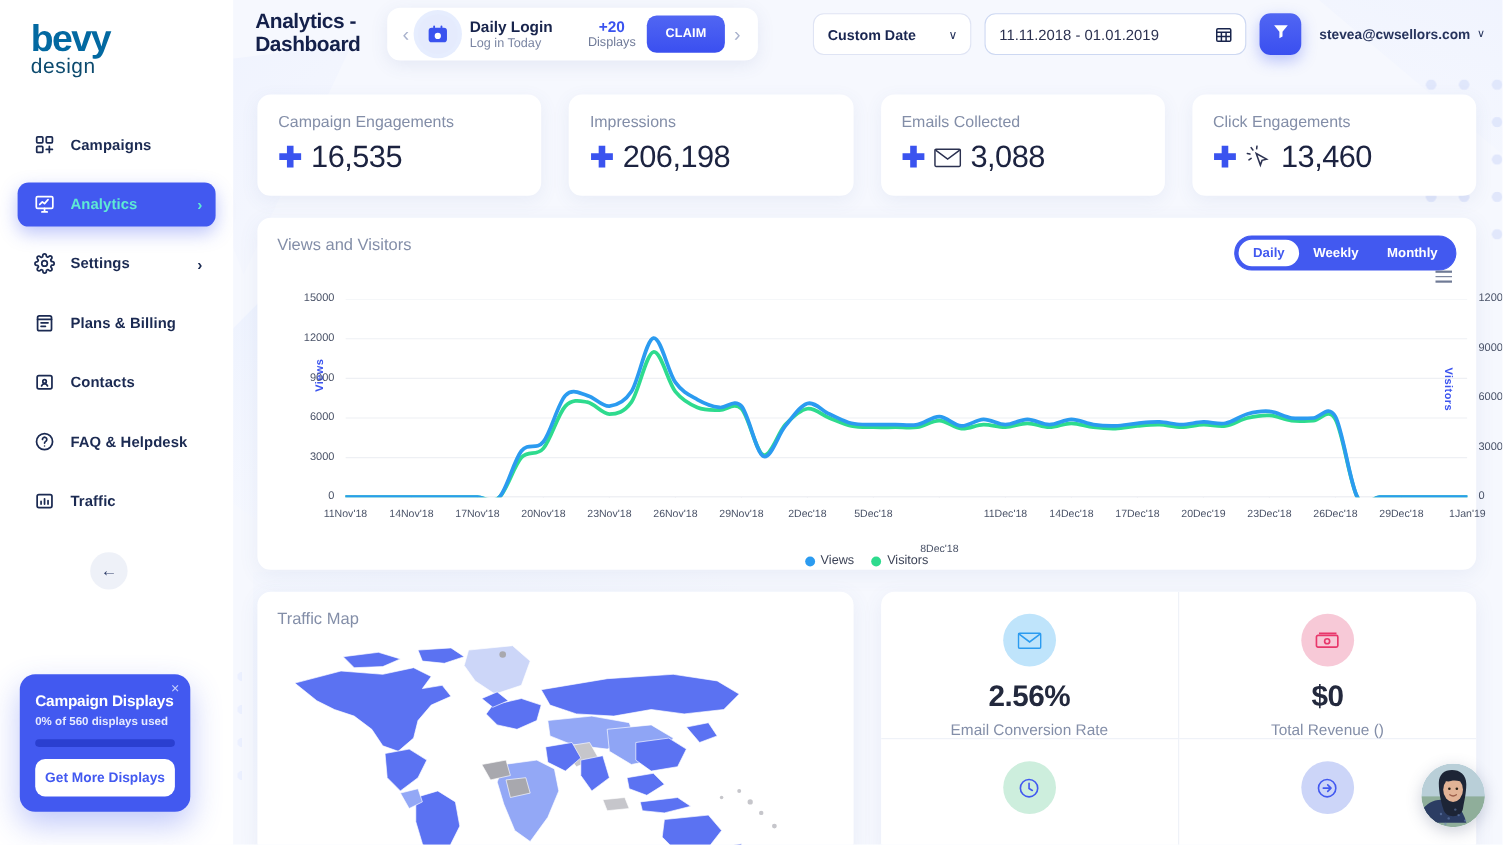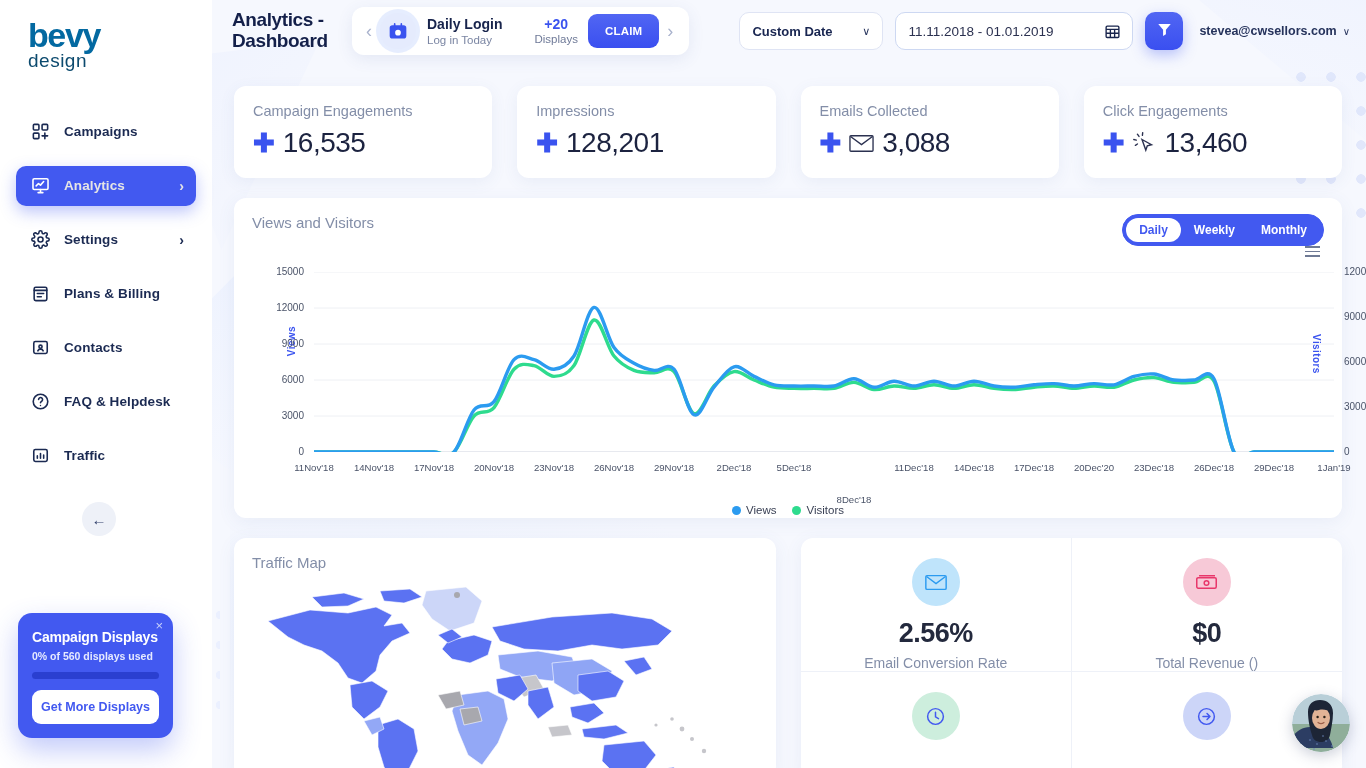--- a/index.html
+++ b/index.html
@@ -38,21 +38,21 @@
   .logo-main { font-size: 34px; font-weight: bold; letter-spacing: -1.4px; color: #0369a1; line-height: 1; }
   .logo-sub { font-size: 19px; color: #0c4a6e; letter-spacing: .5px; line-height: 1.1; margin-top: -1px; }
   .nav { margin-top: 40px; padding: 0 16px; }
   .nav-item { display: flex; align-items: center; height: 40px; border-radius: 10px;
     padding: 0 14px; margin-bottom: 14px; cursor: pointer; position: relative; }
   .nav-item .ico { width: 20px; height: 20px; margin-right: 14px; flex: 0 0 20px;
     display: flex; align-items: center; justify-content: center; }
   .nav-item .lbl { font-size: 13.5px; font-weight: bold; color: #1b2a52; letter-spacing: .1px; }
   .nav-item .chev { position: absolute; right: 12px; font-size: 14px; font-weight: bold; color: #1b2a52; }
   .nav-item.active { background: #4259f0; box-shadow: 0 6px 16px rgba(66,89,240,.35); }
-  .nav-item.active .lbl, .nav-item.active .chev { color: #e5e5e5; }
+  .nav-item.active .lbl, .nav-item.active .chev { color: #5eead4; }
   .nav-item.active svg { stroke: #fff; }
   .nav-item svg { stroke: #1b2a52; }
 
   .collapse-btn { position: absolute; left: 82px; top: 502px; width: 34px; height: 34px;
     border-radius: 50%; background: #eef1f8; display: flex; align-items: center;
     justify-content: center; cursor: pointer; color: #31406b; font-size: 15px; }
 
   .promo { position: absolute; left: 18px; top: 613px; width: 155px; border-radius: 14px;
     background: #4259f0; padding: 16px 14px 14px; color: #fff;
     box-shadow: 0 12px 28px rgba(66,89,240,.32); }
@@ -350,21 +350,21 @@
         <div class="kpi-value">
           <span class="kpi-plus">✚</span>
           <span class="kpi-num">16,535</span>
         </div>
       </div>
 
       <div class="kpi">
         <div class="kpi-label">Impressions</div>
         <div class="kpi-value">
           <span class="kpi-plus">✚</span>
-          <span class="kpi-num">128,201</span>
+          <span class="kpi-num">206,198</span>
         </div>
       </div>
 
       <div class="kpi">
         <div class="kpi-label">Emails Collected</div>
         <div class="kpi-value">
           <span class="kpi-plus">✚</span>
           <span class="kpi-glyph">
             <svg width="25" height="19" viewBox="0 0 26 19" fill="none" stroke="#2b3150" stroke-width="1.4">
               <rect x="1" y="1.4" width="24" height="16.2" rx="1"></rect>
@@ -459,21 +459,21 @@
             <div class="xtick" style="left: 242px; top: 190px;">20Nov'18</div>
             <div class="xtick" style="left: 302px; top: 190px;">23Nov'18</div>
             <div class="xtick" style="left: 362px; top: 190px;">26Nov'18</div>
             <div class="xtick" style="left: 422px; top: 190px;">29Nov'18</div>
             <div class="xtick" style="left: 482px; top: 190px;">2Dec'18</div>
             <div class="xtick" style="left: 542px; top: 190px;">5Dec'18</div>
             <div class="xtick" style="left: 602px; top: 190px; margin-top: 32px;">8Dec'18</div>
             <div class="xtick" style="left: 662px; top: 190px;">11Dec'18</div>
             <div class="xtick" style="left: 722px; top: 190px;">14Dec'18</div>
             <div class="xtick" style="left: 782px; top: 190px;">17Dec'18</div>
-            <div class="xtick" style="left: 842px; top: 190px;">20Dec'20</div>
+            <div class="xtick" style="left: 842px; top: 190px;">20Dec'19</div>
             <div class="xtick" style="left: 902px; top: 190px;">23Dec'18</div>
             <div class="xtick" style="left: 962px; top: 190px;">26Dec'18</div>
             <div class="xtick" style="left: 1022px; top: 190px;">29Dec'18</div>
             <div class="xtick" style="left: 1082px; top: 190px;">1Jan'19</div>
           </div>
       </div>
 
       <div class="legend">
         <span>
           <i id="lgc0" style="background: rgb(43, 155, 240);"></i>

